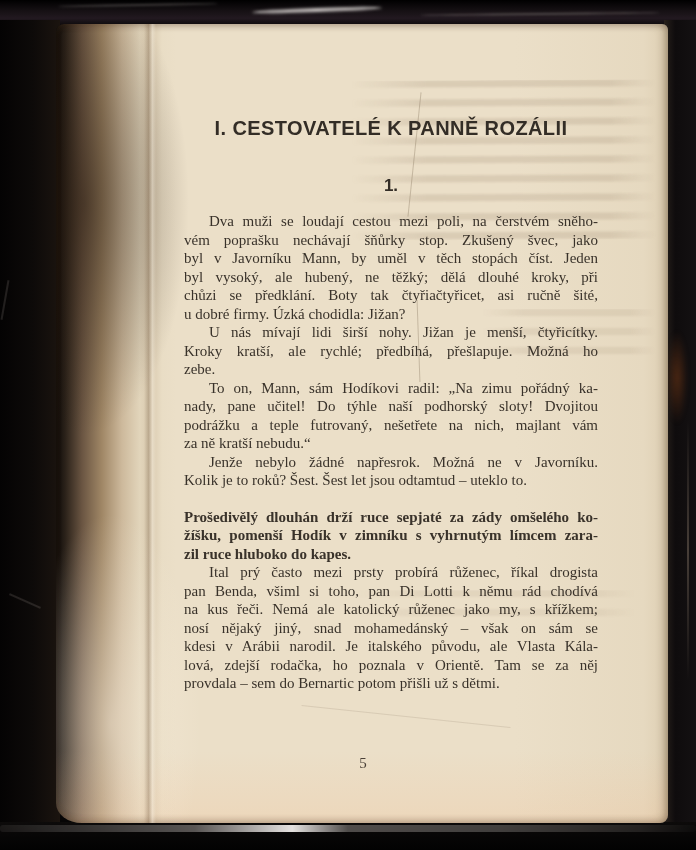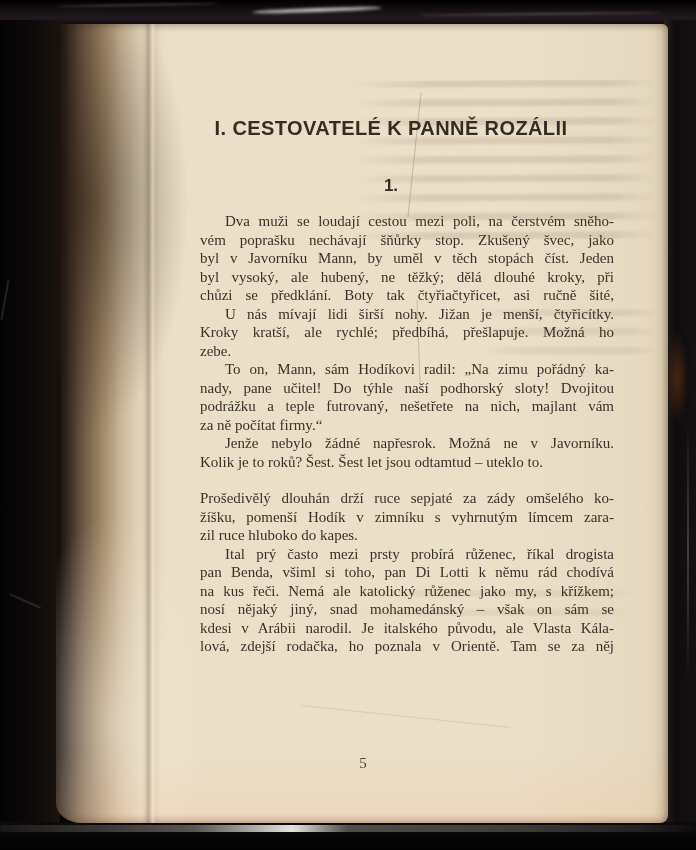--- a/index.html
+++ b/index.html
@@ -108,27 +108,27 @@
     font-weight: bold; font-size: 20px; line-height: 24px;
     letter-spacing: 0.4px; color: #332d26;
   }
   .section-number {
     position: absolute; top: 152px; left: 0; width: 100%;
     text-align: center;
     font-family: "Liberation Sans", "DejaVu Sans", sans-serif;
     font-weight: bold; font-size: 17px; color: #332d26;
   }
   .text-body {
-    position: absolute; top: 188px; left: 16px; width: 100%;
+    position: absolute; top: 188px; left: 0; width: 100%;
     font-size: 15px; line-height: 18.5px; color: var(--ink, #39322a);
   }
   .line { text-align: justify; text-align-last: justify; }
   .line.last { text-align-last: left; }
   .line.indent { text-indent: 25px; }
-  .para.gap { margin-top: 18px; }
+  .para.gap { margin-top: 18px; font-weight: bold; }
   .page-number {
     position: absolute; top: 731px; left: 0; width: 100%;
     text-align: center; transform: translateX(-28px);
     font-size: 15px; color: #4a4138;
   }
 </style>
 </head>
 <body>
 
 <div class="scene">
@@ -160,47 +160,49 @@
     <div class="content">
       <div class="chapter-title">I. CESTOVATELÉ K PANNĚ ROZÁLII</div>
       <div class="section-number">1.</div>
       <div class="text-body">
           <div class="para">
             <div class="line indent">Dva muži se loudají cestou mezi poli, na čerstvém sněho-</div>
             <div class="line">vém poprašku nechávají šňůrky stop. Zkušený švec, jako</div>
             <div class="line">byl v Javorníku Mann, by uměl v těch stopách číst. Jeden</div>
             <div class="line">byl vysoký, ale hubený, ne těžký; dělá dlouhé kroky, při</div>
             <div class="line">chůzi se předklání. Boty tak čtyřiačtyřicet, asi ručně šité,</div>
+            <div class="line last">u dobré firmy. Úzká chodidla: Jižan?</div>
           </div>
           <div class="para">
             <div class="line indent">U nás mívají lidi širší nohy. Jižan je menší, čtyřicítky.</div>
             <div class="line">Kroky kratší, ale rychlé; předbíhá, přešlapuje. Možná ho</div>
             <div class="line last">zebe.</div>
           </div>
           <div class="para">
             <div class="line indent">To on, Mann, sám Hodíkovi radil: „Na zimu pořádný ka-</div>
             <div class="line">nady, pane učitel! Do týhle naší podhorský sloty! Dvojitou</div>
             <div class="line">podrážku a teple futrovaný, nešetřete na nich, majlant vám</div>
-            <div class="line last">za ně počítat firmy.“</div>
+            <div class="line last">za ně kratší nebudu.“</div>
           </div>
           <div class="para">
             <div class="line indent">Jenže nebylo žádné napřesrok. Možná ne v Javorníku.</div>
             <div class="line last">Kolik je to roků? Šest. Šest let jsou odtamtud – uteklo to.</div>
           </div>
           <div class="para gap">
             <div class="line">Prošedivělý dlouhán drží ruce sepjaté za zády omšelého ko-</div>
             <div class="line">žíšku, pomenší Hodík v zimníku s vyhrnutým límcem zara-</div>
             <div class="line last">zil ruce hluboko do kapes.</div>
           </div>
           <div class="para">
             <div class="line indent">Ital prý často mezi prsty probírá růženec, říkal drogista</div>
             <div class="line">pan Benda, všiml si toho, pan Di Lotti k němu rád chodívá</div>
             <div class="line">na kus řeči. Nemá ale katolický růženec jako my, s křížkem;</div>
             <div class="line">nosí nějaký jiný, snad mohamedánský – však on sám se</div>
             <div class="line">kdesi v Arábii narodil. Je italského původu, ale Vlasta Kála-</div>
             <div class="line">lová, zdejší rodačka, ho poznala v Orientě. Tam se za něj</div>
+            <div class="line last">provdala – sem do Bernartic potom přišli už s dětmi.</div>
           </div>
         </div>
       <div class="page-number">5</div>
     </div>
   </div>
 
 </div>
 
 </body></html>

